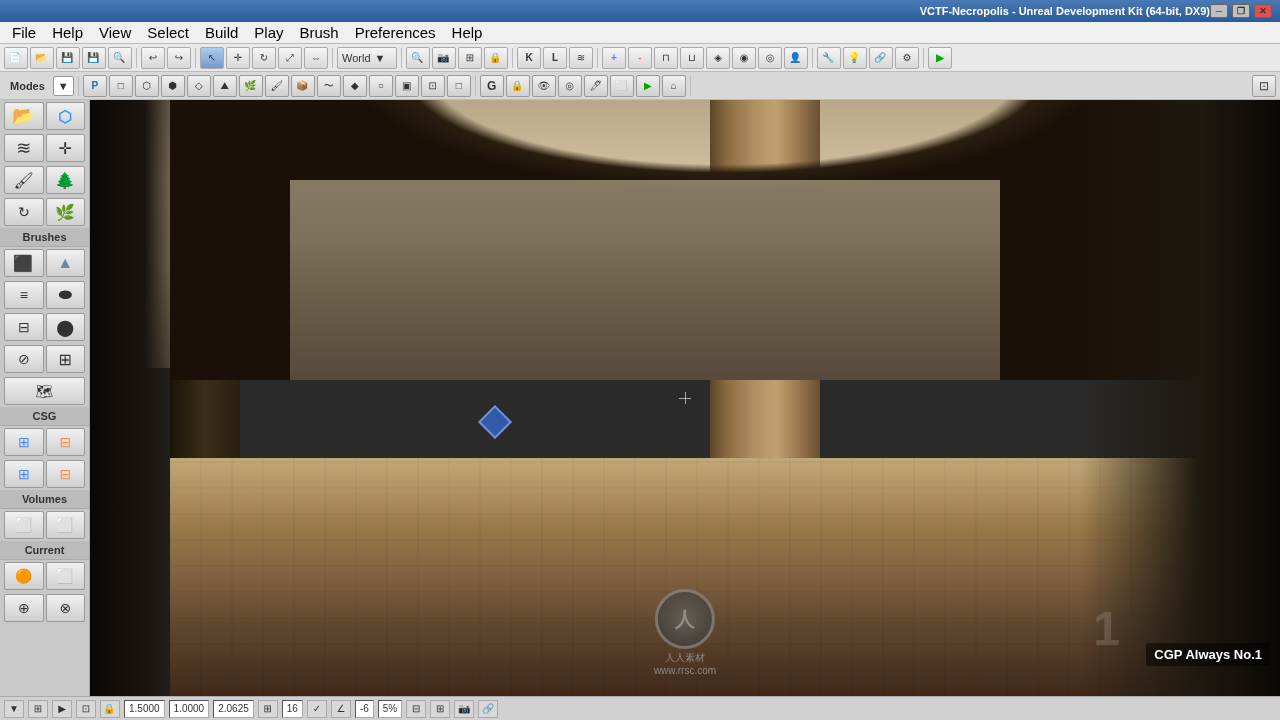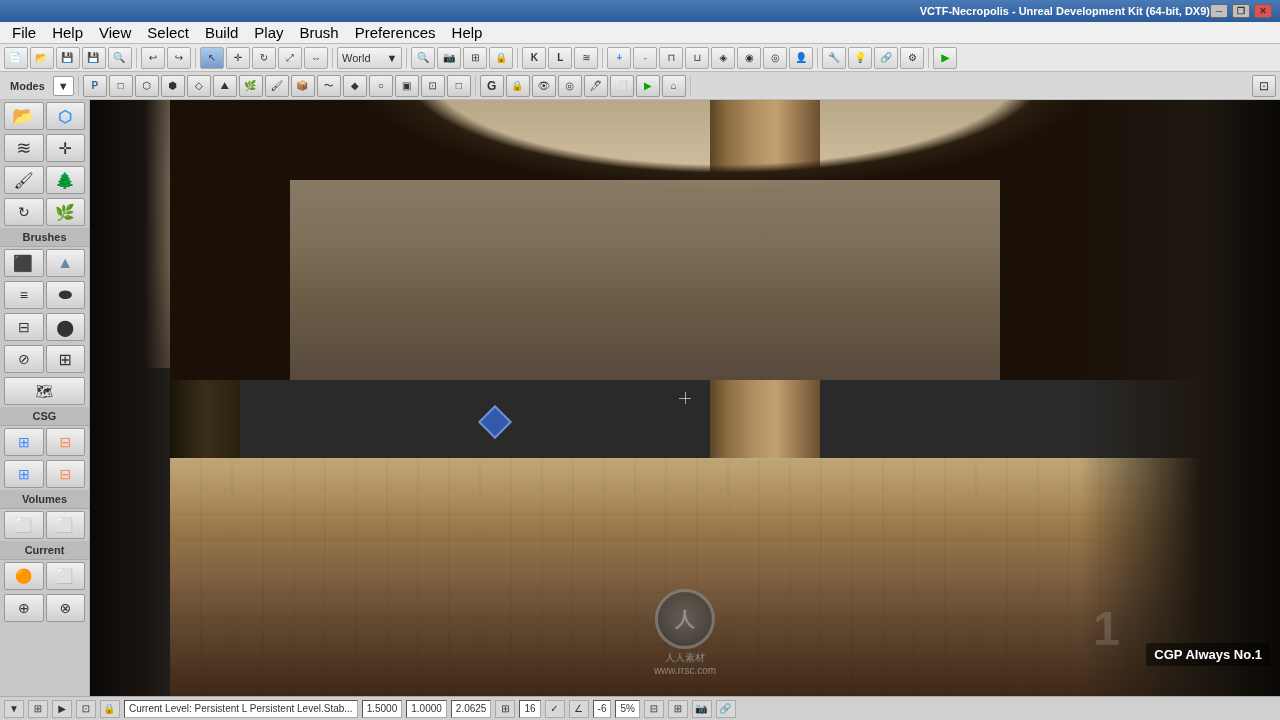--- a/index.html
+++ b/index.html
@@ -46,21 +46,21 @@
       background: linear-gradient(to bottom, #f5f5f5, #d8d8d8);
       border: 1px solid #aaa; border-radius: 2px;
       display: flex; align-items: center; justify-content: center;
       font-size: 10px; cursor: pointer; color: #333;
     }
     .tb-sep { width: 1px; height: 20px; background: #bbb; margin: 0 2px; }
     .tb-dropdown {
       height: 22px; padding: 0 4px;
       background: linear-gradient(to bottom, #f5f5f5, #d8d8d8);
       border: 1px solid #aaa; border-radius: 2px;
-      display: flex; align-items: center; gap: 16px;
+      display: flex; align-items: center; gap: 4px;
       font-size: 11px; cursor: pointer; color: #333; min-width: 60px;
     }
 
     
     #toolbar2 {
       height: 28px;
       background: #d8d8d8;
       display: flex; align-items: center;
       padding: 0 4px; gap: 2px;
       border-bottom: 1px solid #bbb;
@@ -428,23 +428,20 @@
   </div>
 </div>
 
 <div id="statusbar">
   <div class="sb-icon-btn">▼</div>
   <div class="sb-icon-btn">⊞</div>
   <div class="sb-icon-btn">▶</div>
   <div class="sb-icon-btn">⊡</div>
   <div class="sb-icon-btn">🔒</div>
   <div class="sb-field">
-    <span>Current Level: Persistent L Persistent Level.Stab...</span>
-  </div>
-  <div class="sb-field">
     <span>1.5000</span>
   </div>
   <div class="sb-field">
     <span>1.0000</span>
   </div>
   <div class="sb-field">
     <span>2.0625</span>
   </div>
   <div class="sb-icon-btn">⊞</div>
   <div class="sb-field">

